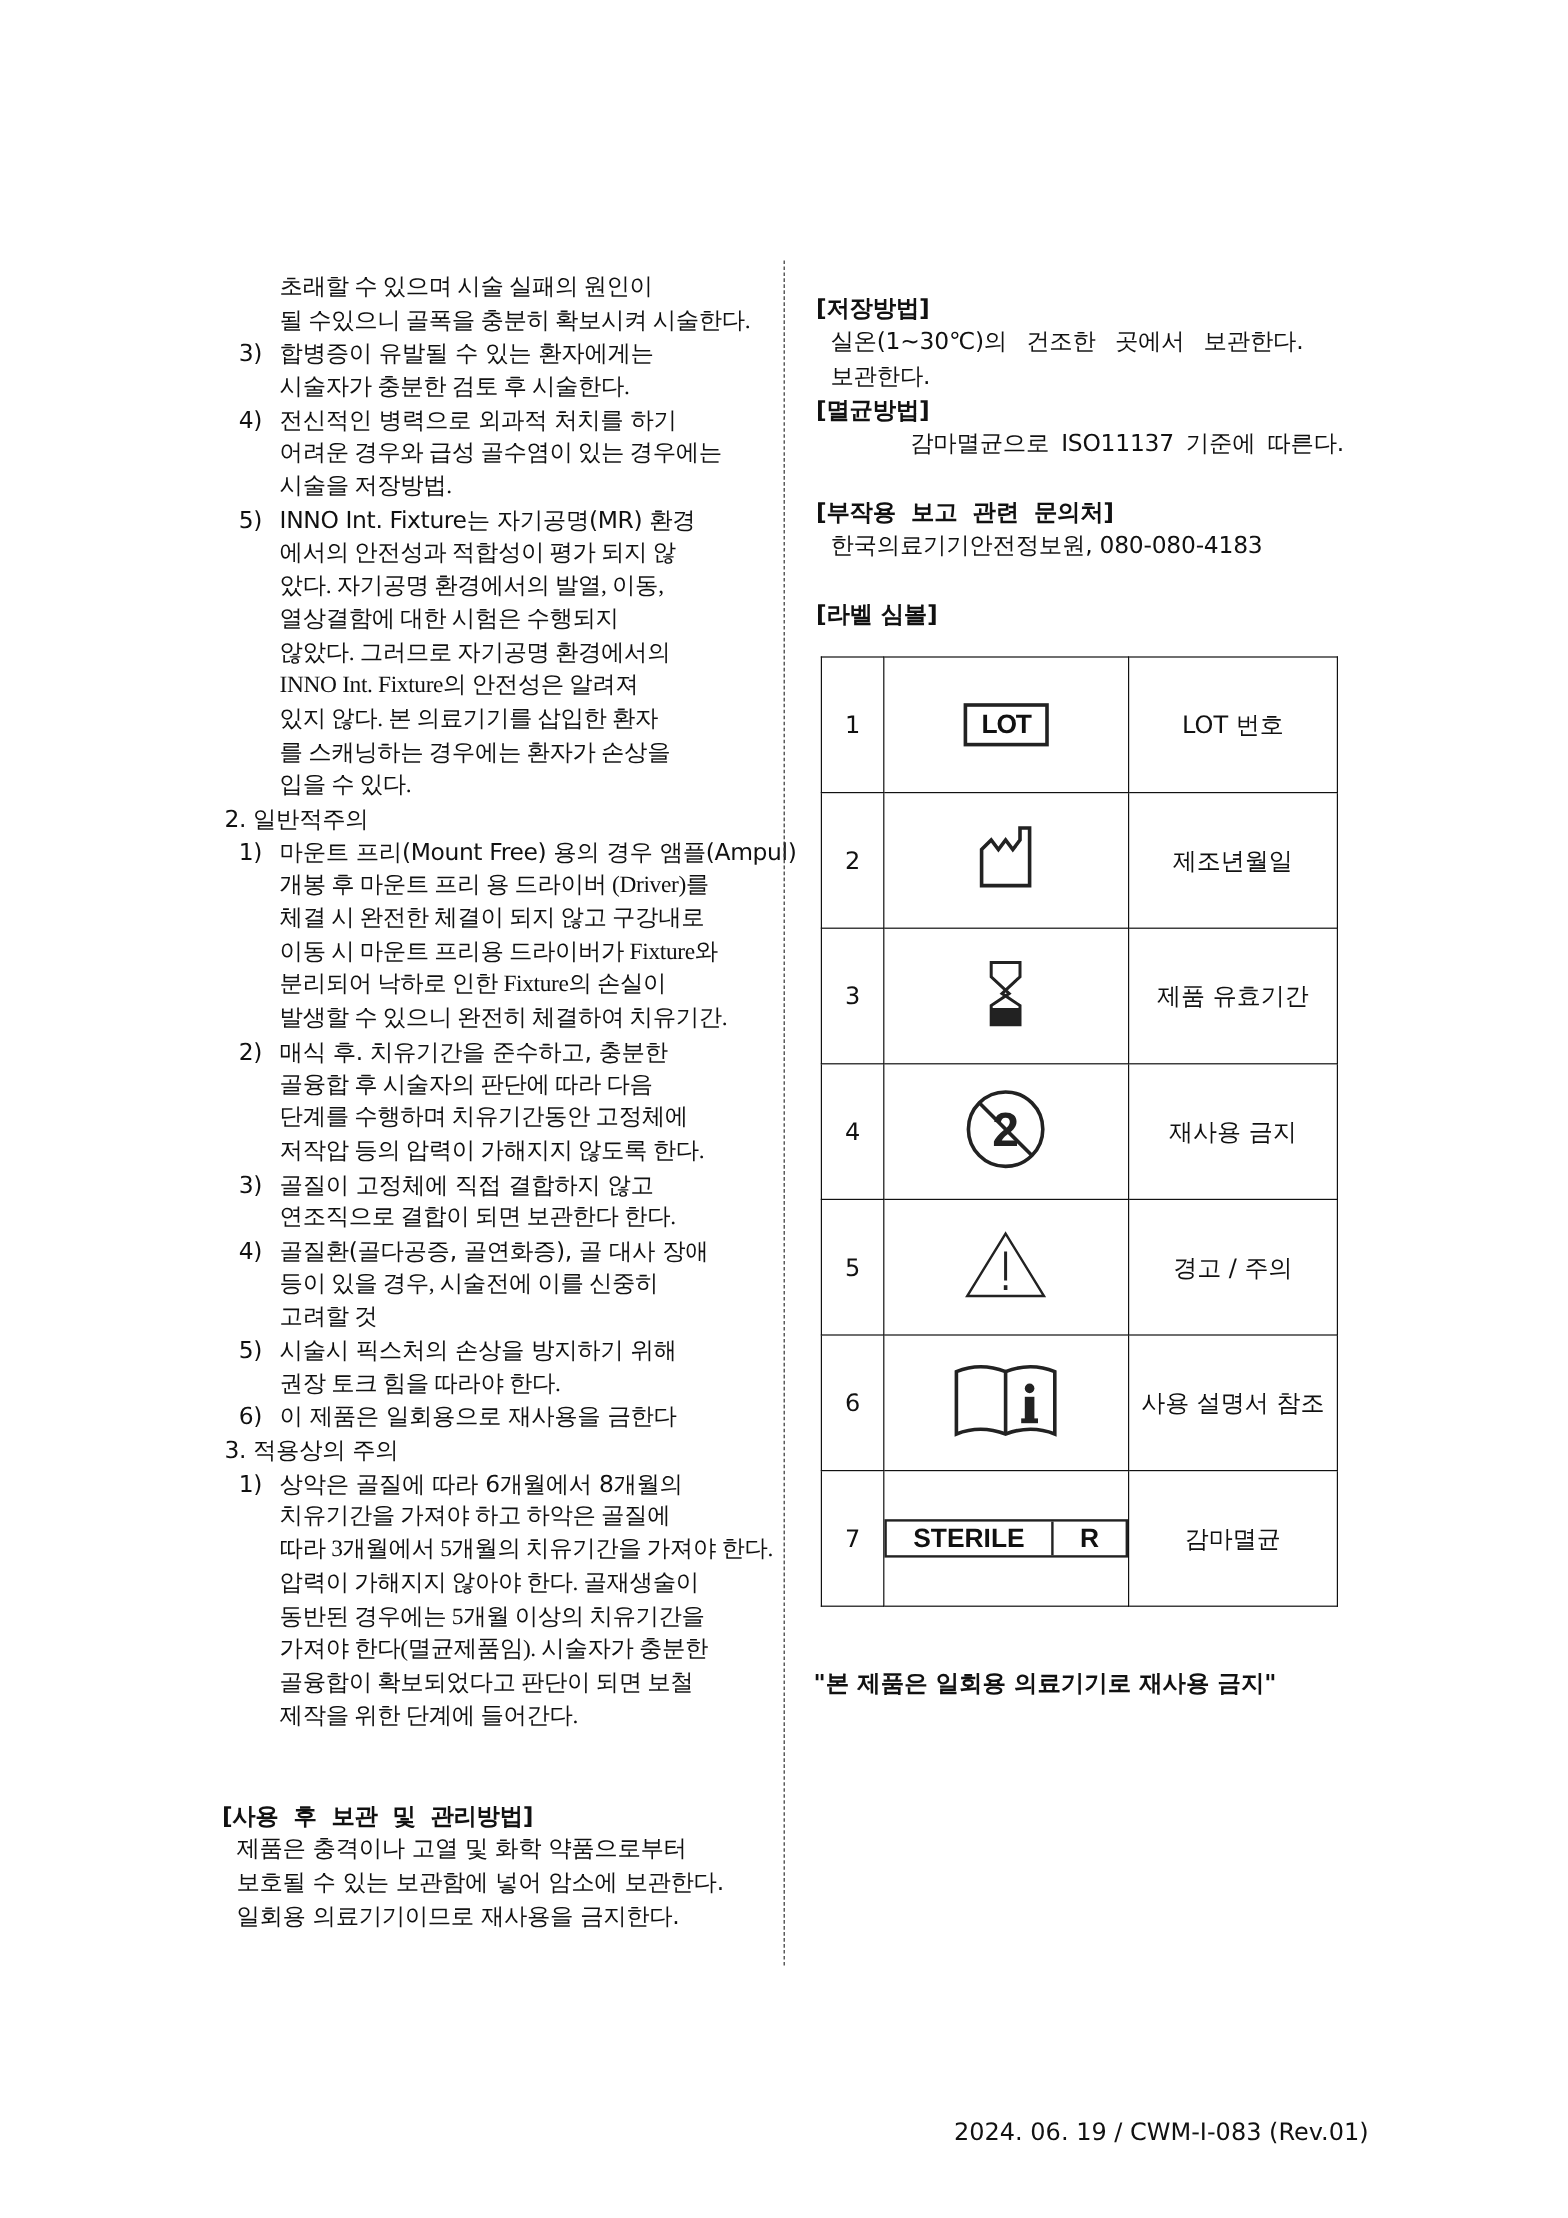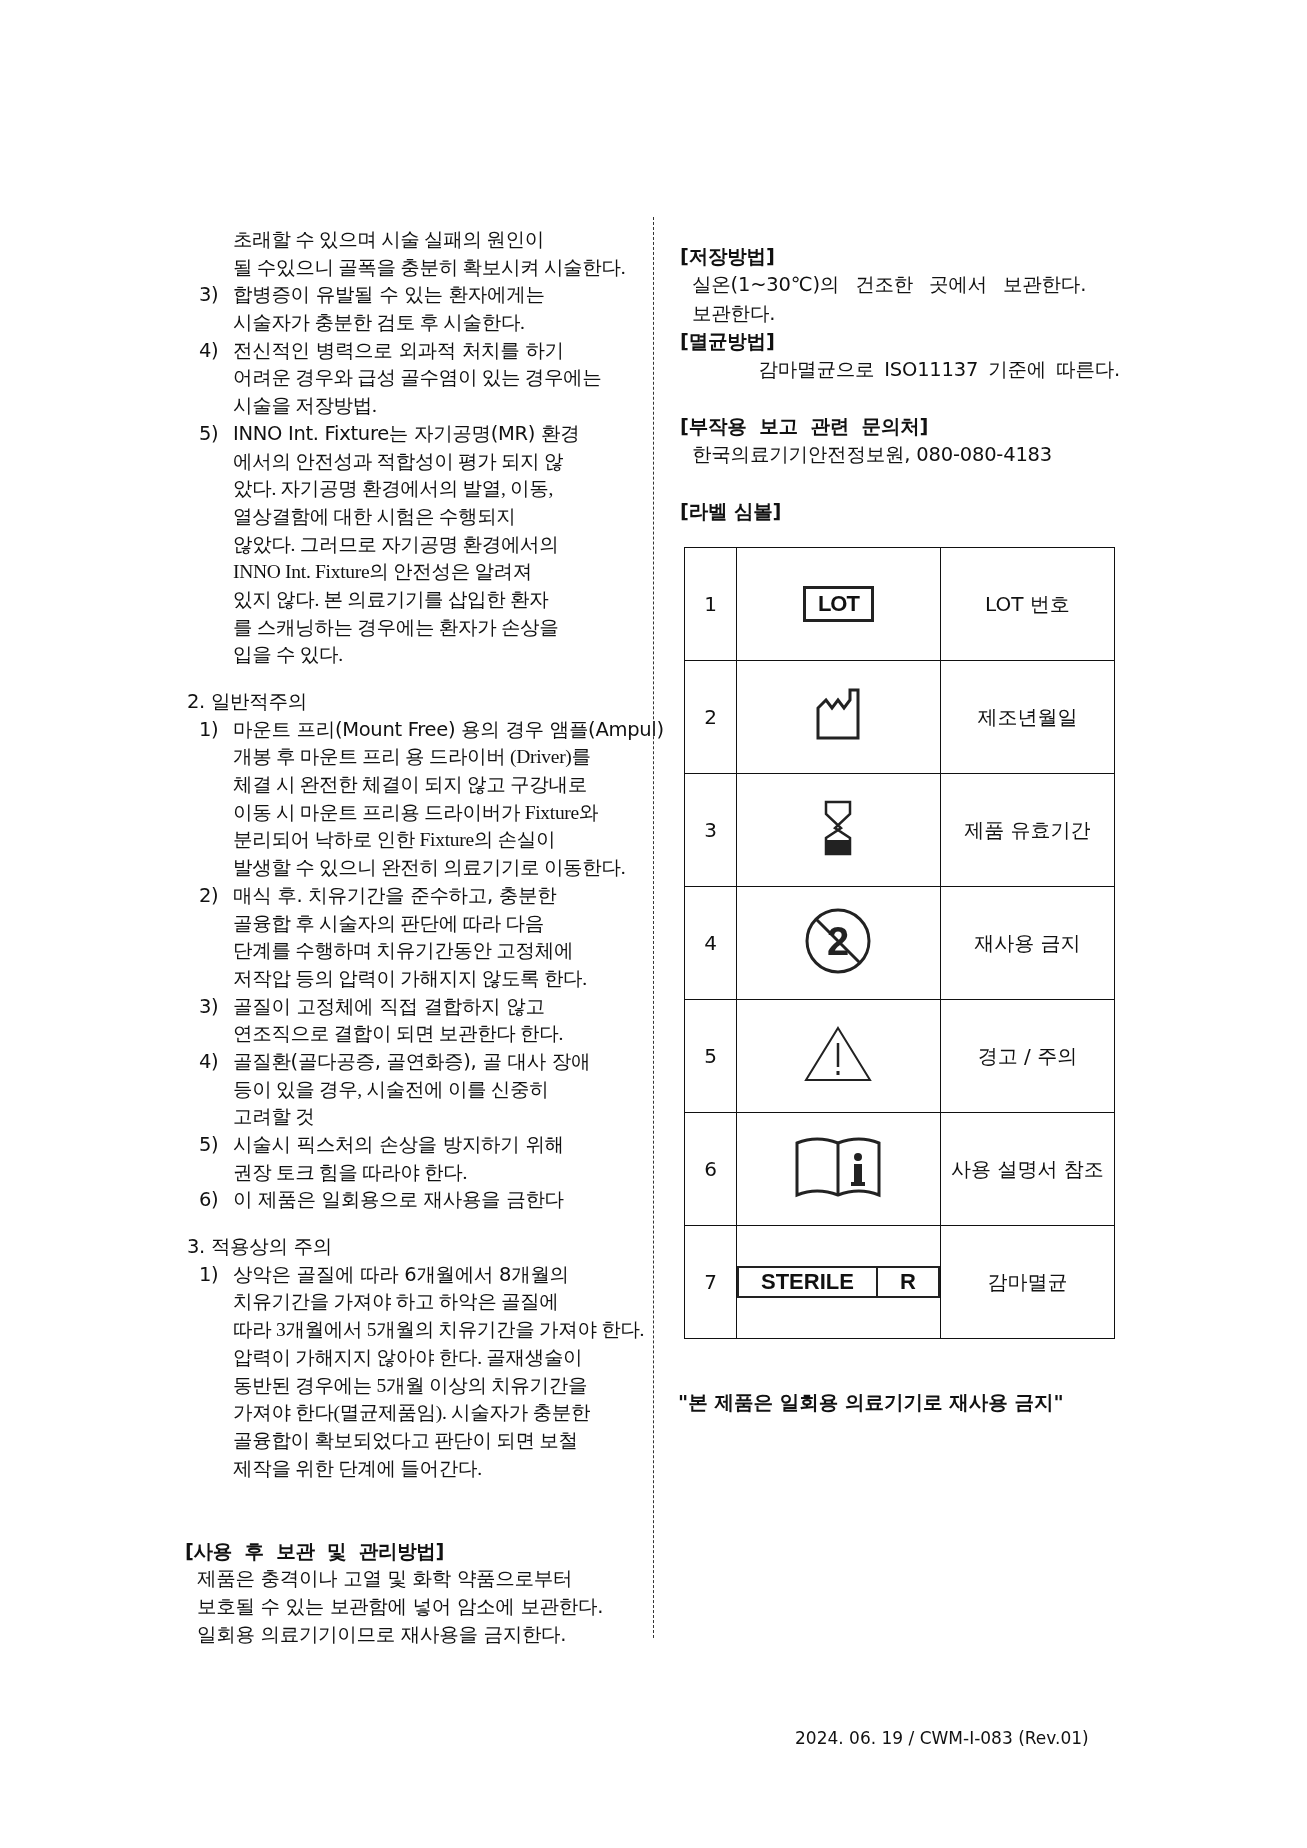--- a/index.html
+++ b/index.html
@@ -4,31 +4,31 @@
 <style>
   html, body { margin:0; padding:0; background:#ffffff; }
   body { width:1307px; height:1848px; position:relative; overflow:hidden;
          font-family:"DejaVu Sans","Liberation Sans",sans-serif; color:#111; }
   .page { position:absolute; left:0; top:0; width:1307px; height:1848px; }
   .col-left { position:absolute; left:185px; top:226px; width:448px; }
   .col-right { position:absolute; left:680px; top:243px; width:440px; }
   .line { font-size:19.5px; line-height:27.7px; height:27.7px; white-space:nowrap; position:relative; letter-spacing:-0.3px; }
   .ind-num { padding-left:14px; }
   .ind-cont { padding-left:48px;font-family:Liberation Serif, serif; }
-  .ind-sec { padding-left:2px;margin-top:19px; }
+  .ind-sec { padding-left:2px; }
   .ind-body { padding-left:12px; }
   .heading { font-weight:bold; font-size:19.5px; }
   .divider { position:absolute; left:653px; top:217px; height:1421px; border-left:1.5px dashed #333; }
   .rline { font-size:19.5px; line-height:28.3px; height:28.3px; white-space:nowrap; letter-spacing:-0.2px; }
   table.symbols { position:absolute; left:684px; top:547px; border-collapse:collapse; width:431px; }
   table.symbols td { border:1.5px solid #111; height:112px; text-align:center; vertical-align:middle; font-size:20px; padding:0; }
   table.symbols td.n { width:51px; }
   table.symbols td.ic { width:148px; }
   .quote { position:absolute; left:678px; top:1389px; font-weight:bold; font-size:19.5px; white-space:nowrap; }
-  .footer { position:absolute; left:795px; top:1728px; font-size:17px; white-space:nowrap; }
+  .footer { position:absolute; left:795px; top:1764px; font-size:20px; white-space:nowrap; }
   .lot-box { display:inline-block; border:3px solid #222; padding:2px 12px; font-weight:bold; font-size:22px; font-family:"Liberation Sans",sans-serif; letter-spacing:-1px; }
   .sterile-box { display:inline-flex; border:2.5px solid #222; font-family:"Liberation Sans",sans-serif; font-size:22px; font-weight:bold; }
   .sterile-box span { padding:1px 22px; }
   .sterile-box span + span { border-left:2.5px solid #222; }
 </style>
 </head>
 <body>
 
 <div class="page">
 
@@ -48,21 +48,21 @@
       <div class="line ind-cont">INNO Int. Fixture의 안전성은 알려져</div>
       <div class="line ind-cont">있지 않다. 본 의료기기를 삽입한 환자</div>
       <div class="line ind-cont">를 스캐닝하는 경우에는 환자가 손상을</div>
       <div class="line ind-cont">입을 수 있다.</div>
       <div class="line ind-sec">2. 일반적주의</div>
       <div class="line ind-num"><span style="display: inline-block; width: 34px;">1)</span><span>마운트 프리(Mount Free) 용의 경우 앰플(Ampul)</span></div>
       <div class="line ind-cont">개봉 후 마운트 프리 용 드라이버 (Driver)를</div>
       <div class="line ind-cont">체결 시 완전한 체결이 되지 않고 구강내로</div>
       <div class="line ind-cont">이동 시 마운트 프리용 드라이버가 Fixture와</div>
       <div class="line ind-cont">분리되어 낙하로 인한 Fixture의 손실이</div>
-      <div class="line ind-cont">발생할 수 있으니 완전히 의료기기로 이동한다.</div>
+      <div class="line ind-cont">발생할 수 있으니 완전히 체결하여 치유기간.</div>
       <div class="line ind-num"><span style="display: inline-block; width: 34px;">2)</span><span>매식 후. 치유기간을 준수하고, 충분한</span></div>
       <div class="line ind-cont">골융합 후 시술자의 판단에 따라 다음</div>
       <div class="line ind-cont">단계를 수행하며 치유기간동안 고정체에</div>
       <div class="line ind-cont">저작압 등의 압력이 가해지지 않도록 한다.</div>
       <div class="line ind-num"><span style="display: inline-block; width: 34px;">3)</span><span>골질이 고정체에 직접 결합하지 않고</span></div>
       <div class="line ind-cont">연조직으로 결합이 되면 보관한다 한다.</div>
       <div class="line ind-num"><span style="display: inline-block; width: 34px;">4)</span><span>골질환(골다공증, 골연화증), 골 대사 장애</span></div>
       <div class="line ind-cont">등이 있을 경우, 시술전에 이를 신중히</div>
       <div class="line ind-cont">고려할 것</div>
       <div class="line ind-num"><span style="display: inline-block; width: 34px;">5)</span><span>시술시 픽스처의 손상을 방지하기 위해</span></div>

